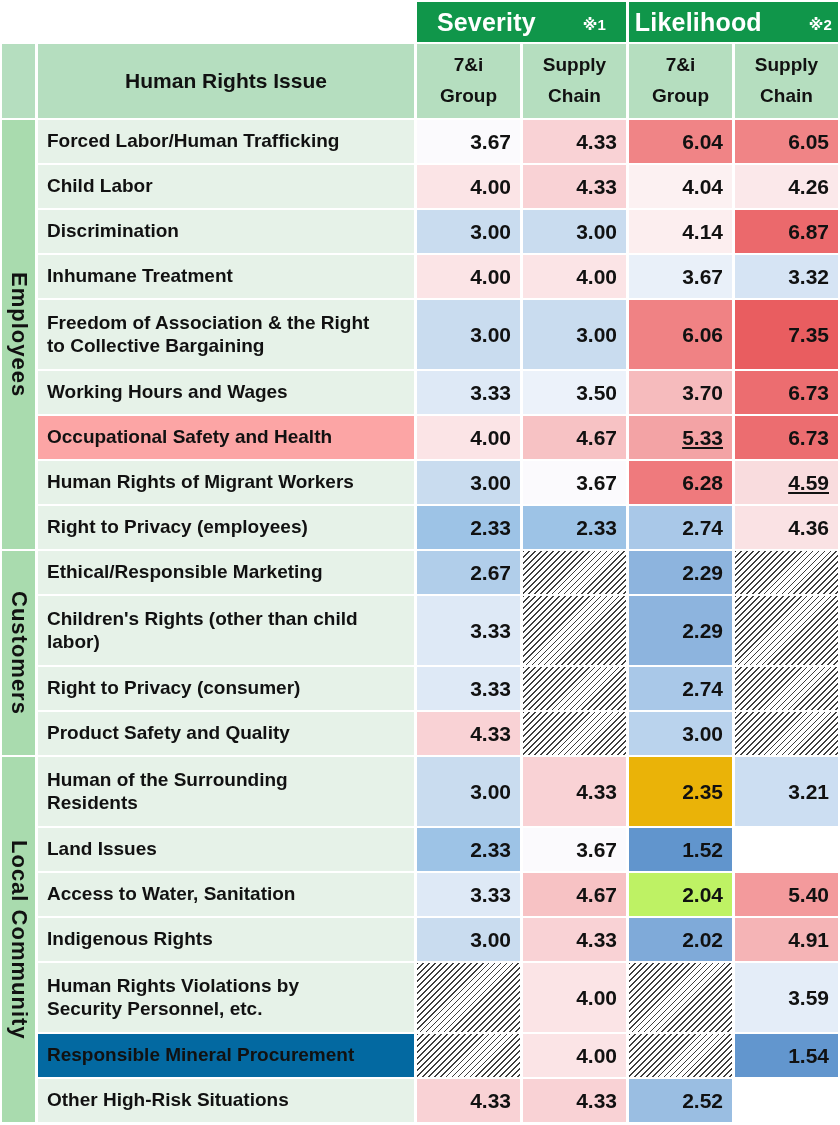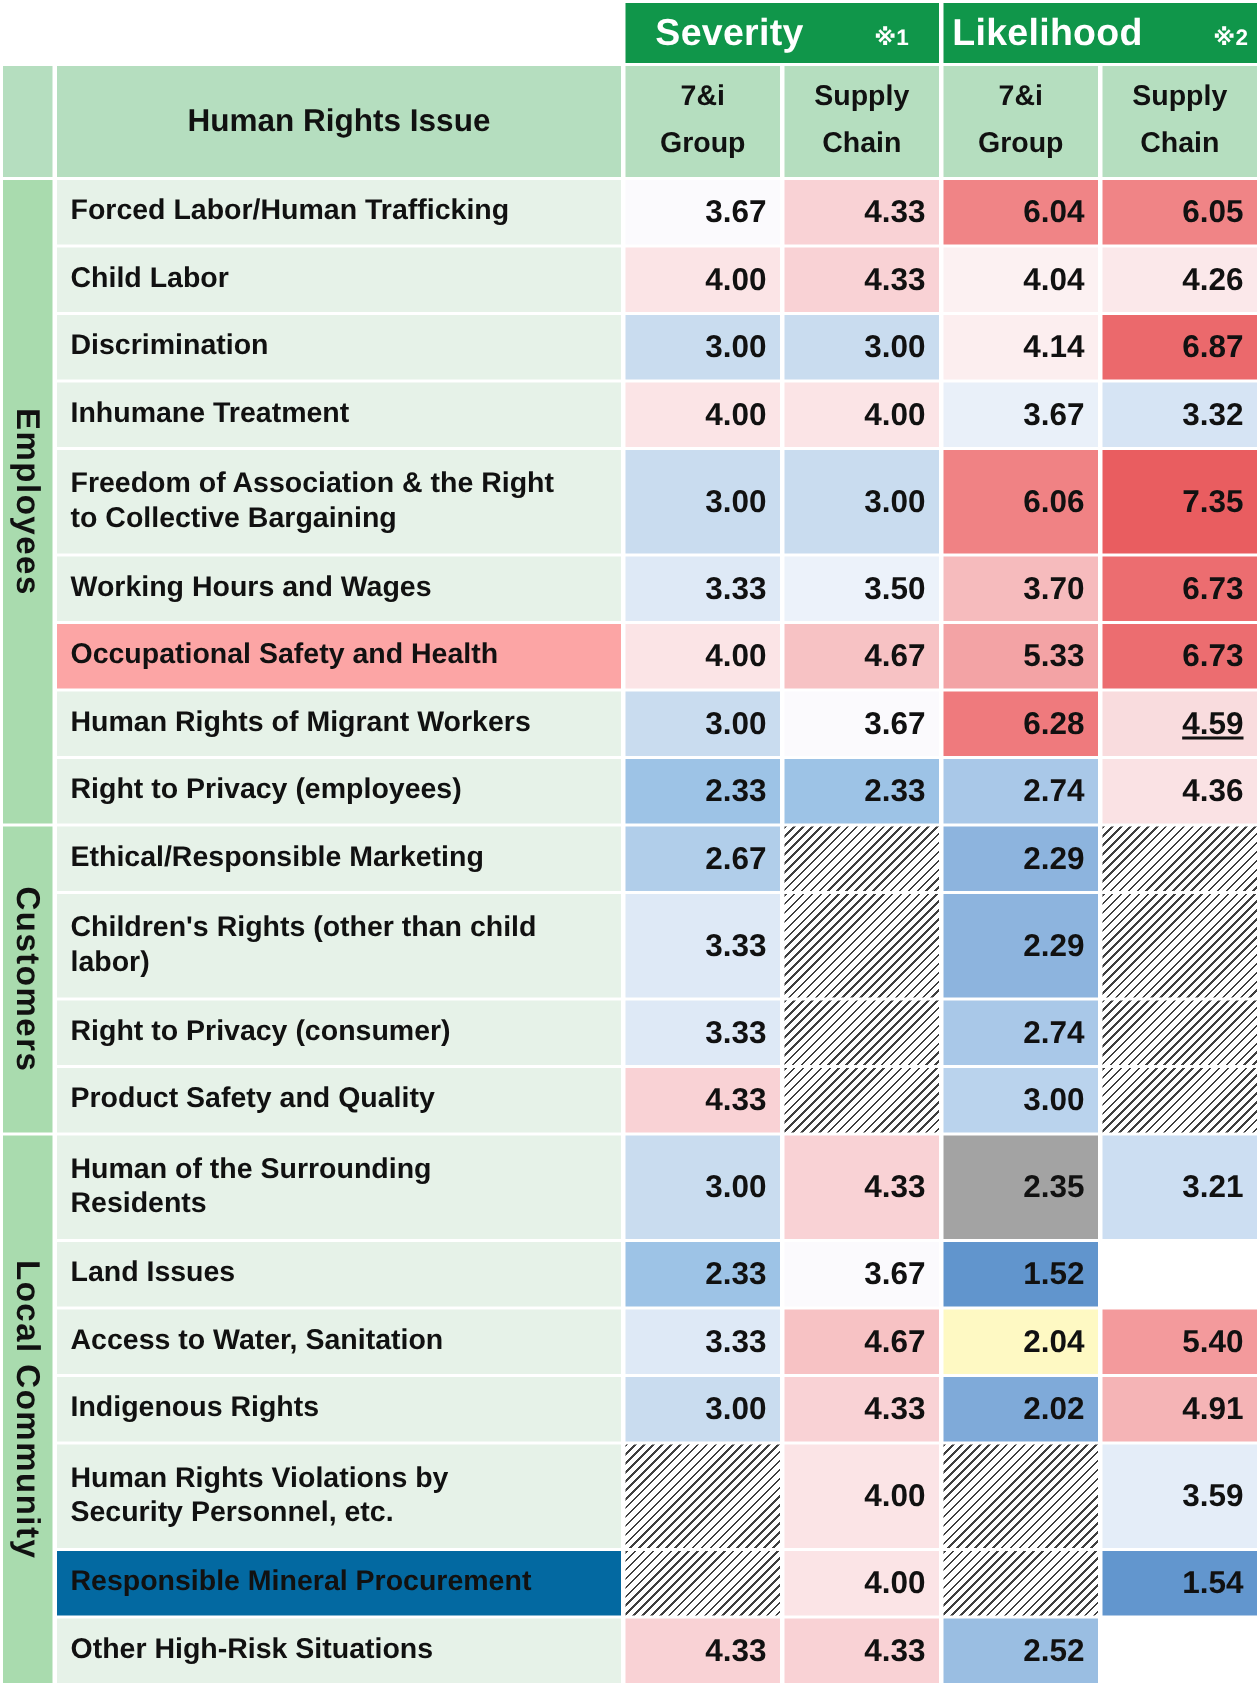--- a/index.html
+++ b/index.html
@@ -109,21 +109,21 @@
       <div class="cell num" style="grid-area: 7 / 5; background: rgb(240, 130, 132);">6.06</div>
       <div class="cell num" style="grid-area: 7 / 6; background: rgb(233, 93, 96);">7.35</div>
       <div class="cell issue" style="background: rgb(230, 242, 232); grid-area: 8 / 2;">Working Hours and Wages</div>
       <div class="cell num" style="grid-area: 8 / 3; background: rgb(222, 233, 246);">3.33</div>
       <div class="cell num" style="grid-area: 8 / 4; background: rgb(236, 242, 250);">3.50</div>
       <div class="cell num" style="grid-area: 8 / 5; background: rgb(246, 187, 189);">3.70</div>
       <div class="cell num" style="grid-area: 8 / 6; background: rgb(236, 109, 112);">6.73</div>
       <div class="cell issue" style="background: #fca5a5; grid-area: 9 / 2;">Occupational Safety and Health</div>
       <div class="cell num" style="grid-area: 9 / 3; background: rgb(251, 228, 230);">4.00</div>
       <div class="cell num" style="grid-area: 9 / 4; background: rgb(247, 194, 196);">4.67</div>
-      <div class="cell num" style="grid-area: 9 / 5; background: rgb(243, 163, 165);">5.33</div>
+      <div class="cell num" style="grid-area: 9 / 5; background: rgb(243, 163, 165); text-decoration: underline;">5.33</div>
       <div class="cell num" style="grid-area: 9 / 6; background: rgb(236, 109, 112);">6.73</div>
       <div class="cell issue" style="background: rgb(230, 242, 232); grid-area: 10 / 2;">Human Rights of Migrant Workers</div>
       <div class="cell num" style="grid-area: 10 / 3; background: rgb(201, 220, 239);">3.00</div>
       <div class="cell num" style="grid-area: 10 / 4; background: rgb(251, 250, 253);">3.67</div>
       <div class="cell num" style="grid-area: 10 / 5; background: rgb(239, 122, 125);">6.28</div>
       <div class="cell num" style="grid-area: 10 / 6; background: rgb(249, 220, 222); text-decoration: underline;">4.59</div>
       <div class="cell issue" style="background: rgb(230, 242, 232); grid-area: 11 / 2;">Right to Privacy (employees)</div>
       <div class="cell num" style="grid-area: 11 / 3; background: rgb(157, 195, 230);">2.33</div>
       <div class="cell num" style="grid-area: 11 / 4; background: rgb(157, 195, 230);">2.33</div>
       <div class="cell num" style="grid-area: 11 / 5; background: rgb(169, 200, 232);">2.74</div>
@@ -148,30 +148,30 @@
       <div class="cell issue" style="background: rgb(230, 242, 232); grid-area: 15 / 2;">Product Safety and Quality</div>
       <div class="cell num" style="grid-area: 15 / 3; background: rgb(249, 210, 213);">4.33</div>
       <div class="cell hatch" style="grid-area: 15 / 4;"></div>
       <div class="cell num" style="grid-area: 15 / 5; background: rgb(186, 211, 237);">3.00</div>
       <div class="cell hatch" style="grid-area: 15 / 6;"></div>
       <div class="cell side" style="background: rgb(169, 219, 174); grid-area: 16 / 1 / span 7;">Local Community</div>
       <div class="cell issue" style="background: rgb(230, 242, 232); grid-area: 16 / 2;">Human of the Surrounding
 Residents</div>
       <div class="cell num" style="grid-area: 16 / 3; background: rgb(201, 220, 239);">3.00</div>
       <div class="cell num" style="grid-area: 16 / 4; background: rgb(249, 210, 213);">4.33</div>
-      <div class="cell num" style="grid-area: 16 / 5; background: #a3a3a3;">2.35</div>
+      <div class="cell num" style="grid-area: 16 / 5; background: #eab308;">2.35</div>
       <div class="cell num" style="grid-area: 16 / 6; background: rgb(204, 222, 242);">3.21</div>
       <div class="cell issue" style="background: rgb(230, 242, 232); grid-area: 17 / 2;">Land Issues</div>
       <div class="cell num" style="grid-area: 17 / 3; background: rgb(157, 195, 230);">2.33</div>
       <div class="cell num" style="grid-area: 17 / 4; background: rgb(251, 250, 253);">3.67</div>
       <div class="cell num" style="grid-area: 17 / 5; background: rgb(97, 149, 205);">1.52</div>
       <div class="cell issue" style="background: rgb(230, 242, 232); grid-area: 18 / 2;">Access to Water, Sanitation</div>
       <div class="cell num" style="grid-area: 18 / 3; background: rgb(222, 233, 246);">3.33</div>
       <div class="cell num" style="grid-area: 18 / 4; background: rgb(247, 194, 196);">4.67</div>
-      <div class="cell num" style="grid-area: 18 / 5; background: #fef9c3;">2.04</div>
+      <div class="cell num" style="grid-area: 18 / 5; background: #bef264;">2.04</div>
       <div class="cell num" style="grid-area: 18 / 6; background: rgb(243, 154, 156);">5.40</div>
       <div class="cell issue" style="background: rgb(230, 242, 232); grid-area: 19 / 2;">Indigenous Rights</div>
       <div class="cell num" style="grid-area: 19 / 3; background: rgb(201, 220, 239);">3.00</div>
       <div class="cell num" style="grid-area: 19 / 4; background: rgb(249, 210, 213);">4.33</div>
       <div class="cell num" style="grid-area: 19 / 5; background: rgb(127, 170, 217);">2.02</div>
       <div class="cell num" style="grid-area: 19 / 6; background: rgb(245, 180, 182);">4.91</div>
       <div class="cell issue" style="background: rgb(230, 242, 232); grid-area: 20 / 2;">Human Rights Violations by
 Security Personnel, etc.</div>
       <div class="cell hatch" style="grid-area: 20 / 3;"></div>
       <div class="cell num" style="grid-area: 20 / 4; background: rgb(251, 228, 230);">4.00</div>

